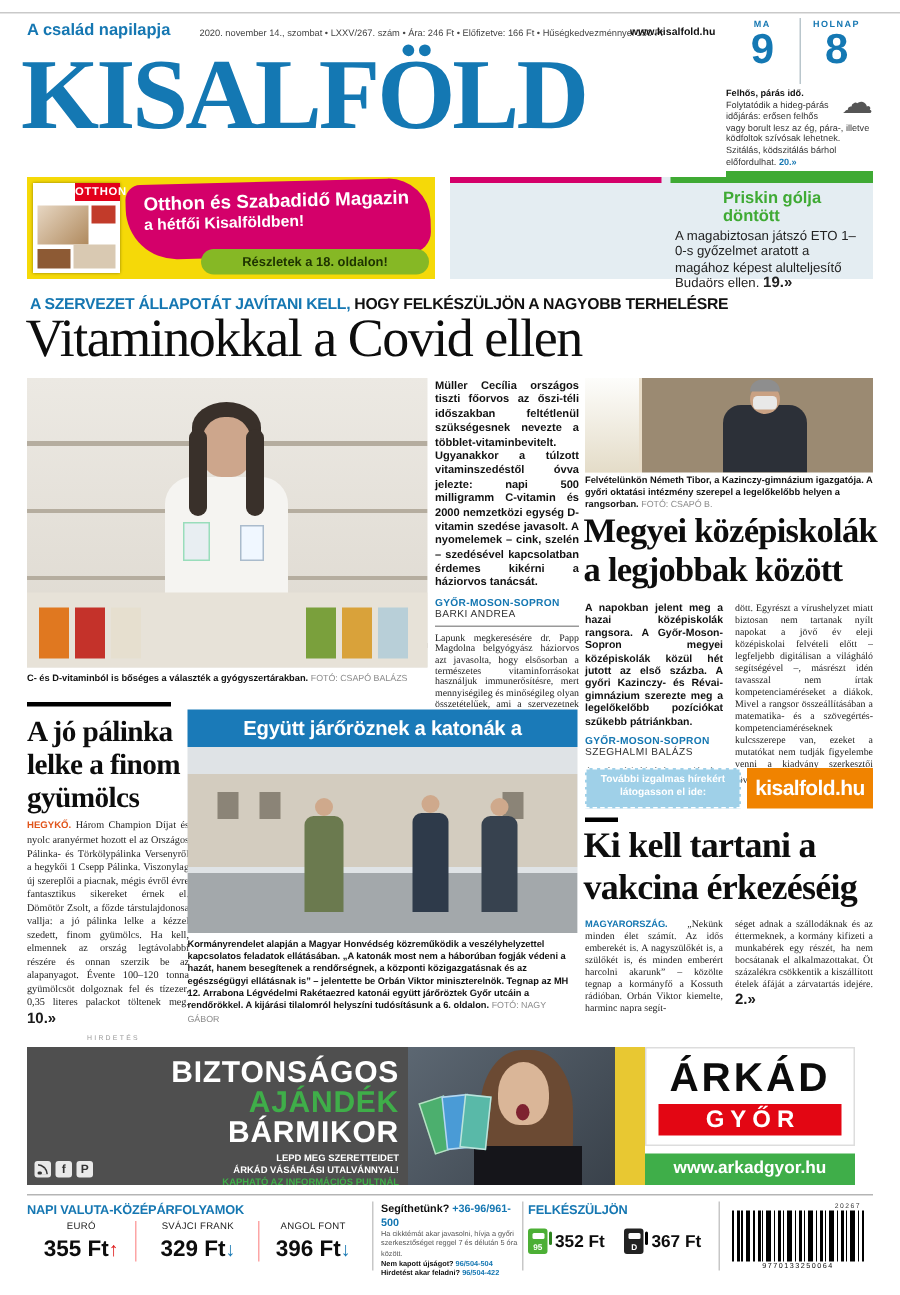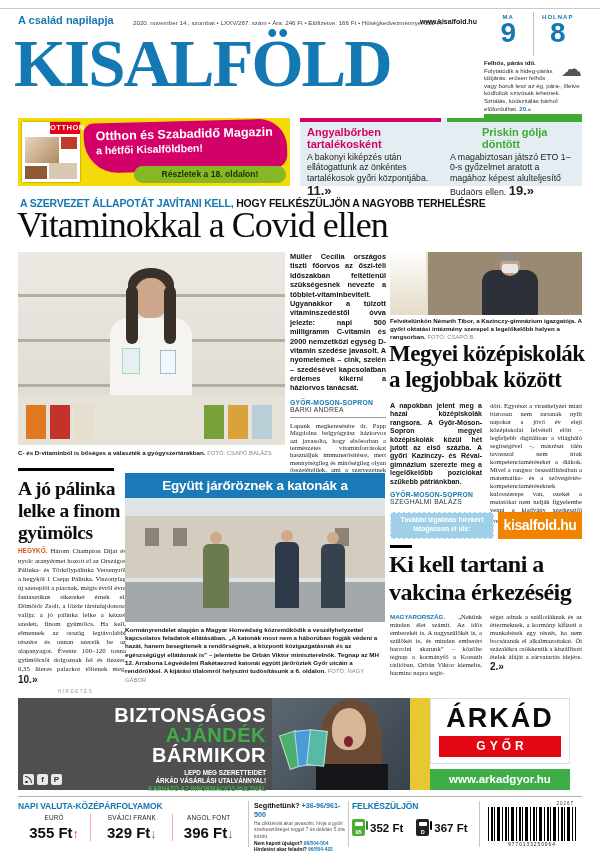--- a/index.html
+++ b/index.html
@@ -47,21 +47,21 @@
   .pill{position:absolute;right:4px;bottom:3px;width:152px;height:17px;background:#86b825;border-radius:9px;
         color:#1e3300;font-size:8.6px;font-weight:900;text-align:center;line-height:17px;}
 
   
   .teasers{left:300px;top:118px;width:282px;height:68px;background:#e4edf2;}
   .tbar1{position:absolute;left:0;top:0;width:141px;height:4px;background:#d4006a;}
   .tbar2{position:absolute;left:147px;top:0;width:135px;height:4px;background:#3faa34;}
   .tbox{position:absolute;top:9px;}
   .tbox h3{font-size:11px;font-weight:900;line-height:1.05;margin-bottom:2px;}
   .tbox p{font-size:8.8px;line-height:1.18;color:#222;}
-  .tpage{font-weight:900;font-size:13px;}
+  .tpage{font-weight:900;font-size:10px;}
 
   
   .kicker{left:20px;top:197px;font-size:10.5px;font-weight:900;letter-spacing:-0.2px;white-space:nowrap;}
   .mainhl{left:17px;top:207px;font-size:36px;font-weight:normal;letter-spacing:-1px;color:#0d0d0d;line-height:1;}
   .photo-main{left:18px;top:252px;width:267px;height:193px;overflow:hidden;background:linear-gradient(#ece9e3,#ddd8cf);}
   .caption{font-size:6.2px;color:#111;}
   .caption .credit{color:#8a8a8a;font-size:5.9px;}
   .cap-main{left:18px;top:449px;width:267px;}
   .tick{background:#000;height:3px;}
 
@@ -147,21 +147,21 @@
   .ad-photo{position:relative;width:158px;height:92px;background:linear-gradient(135deg,#5c6772,#363e47);overflow:hidden;}
   .aw-hair{position:absolute;left:48px;top:2px;width:62px;height:88px;background:#6b4a33;border-radius:45% 45% 30% 30%;}
   .aw-face{position:absolute;left:60px;top:10px;width:34px;height:42px;background:#dab698;border-radius:50% 50% 42% 42%;}
   .aw-mouth{position:absolute;left:72px;top:38px;width:9px;height:11px;background:#7e2230;border-radius:50%;}
   .aw-top{position:absolute;left:44px;top:66px;width:72px;height:26px;background:#15151a;}
   .note{position:absolute;width:16px;height:34px;border:1px solid rgba(255,255,255,.6);}
   .aw-pillar{position:absolute;right:0;top:0;width:20px;height:92px;background:#e8c832;}
   .ad-right{width:140px;height:92px;display:flex;flex-direction:column;}
   .arkad{position:relative;background:#fff;border:1px solid #ddd;box-sizing:border-box;height:66px;text-align:center;}
   .arkad .aname{font-size:27px;font-weight:900;letter-spacing:2px;color:#0c0c0c;line-height:1.2;margin-top:3px;}
-  .arkad .acity{margin:2px 8px 0 8px;height:21px;background:#e30613;color:#fff;font-size:12px;font-weight:900;
+  .arkad .acity{margin:2px 8px 0 8px;height:21px;background:#e30613;color:#fff;font-size:16px;font-weight:900;
                 letter-spacing:4px;line-height:21px;text-indent:4px;}
   .ad-gbar{margin-top:5px;height:21px;background:#3fae49;color:#fff;font-size:11.5px;font-weight:900;text-align:center;line-height:21px;}
 
   
   .frule{left:18px;top:796px;width:564px;height:1px;background:#b5b5b5;}
   .ftitle{font-size:8.5px;font-weight:900;color:#1577b2;letter-spacing:-0.1px;}
   .fx-valuta{left:18px;top:801px;width:226px;}
   .currow{position:absolute;left:18px;top:814px;width:226px;display:flex;}
   .cur{text-align:center;padding:0 5px;}
   .cur+.cur{border-left:1px solid #fca5a5;}
@@ -237,24 +237,20 @@
     <div class="blob">
       <div class="bt">Otthon és Szabadidő Magazin</div>
       <div class="bs">a hétfői Kisalföldben!</div>
     </div>
     <div class="pill">Részletek a 18. oldalon!</div>
   </div>
 
   <div class="abs teasers">
     <div class="tbar1"></div>
     <div class="tbar2"></div>
-    <div class="tbox" style="left:7px;width:133px;">
-      <h3 style="color:#d4006a;">Angyalbőrben tartalékosként</h3>
-      <p><span>A bakonyi kiképzés után ellátogattunk az önkéntes tartalékosok győri központjába.</span> <span class="tpage">11.»</span></p>
-    </div>
     <div class="tbox" style="left:150px;width:128px;">
       <h3 style="color:#3faa34;padding-left:32px;">Priskin gólja döntött</h3>
       <p><span>A magabiztosan játszó ETO 1–0-s győzelmet aratott a magához képest alulteljesítő Budaörs ellen.</span> <span class="tpage">19.»</span></p>
     </div>
   </div>
 
   <div class="abs kicker">
     <span class="blue">A SZERVEZET ÁLLAPOTÁT JAVÍTANI KELL,</span><span> HOGY FELKÉSZÜLJÖN A NAGYOBB TERHELÉSRE</span>
   </div>
   <h1 class="abs mainhl serif">Vitaminokkal a Covid ellen</h1>

